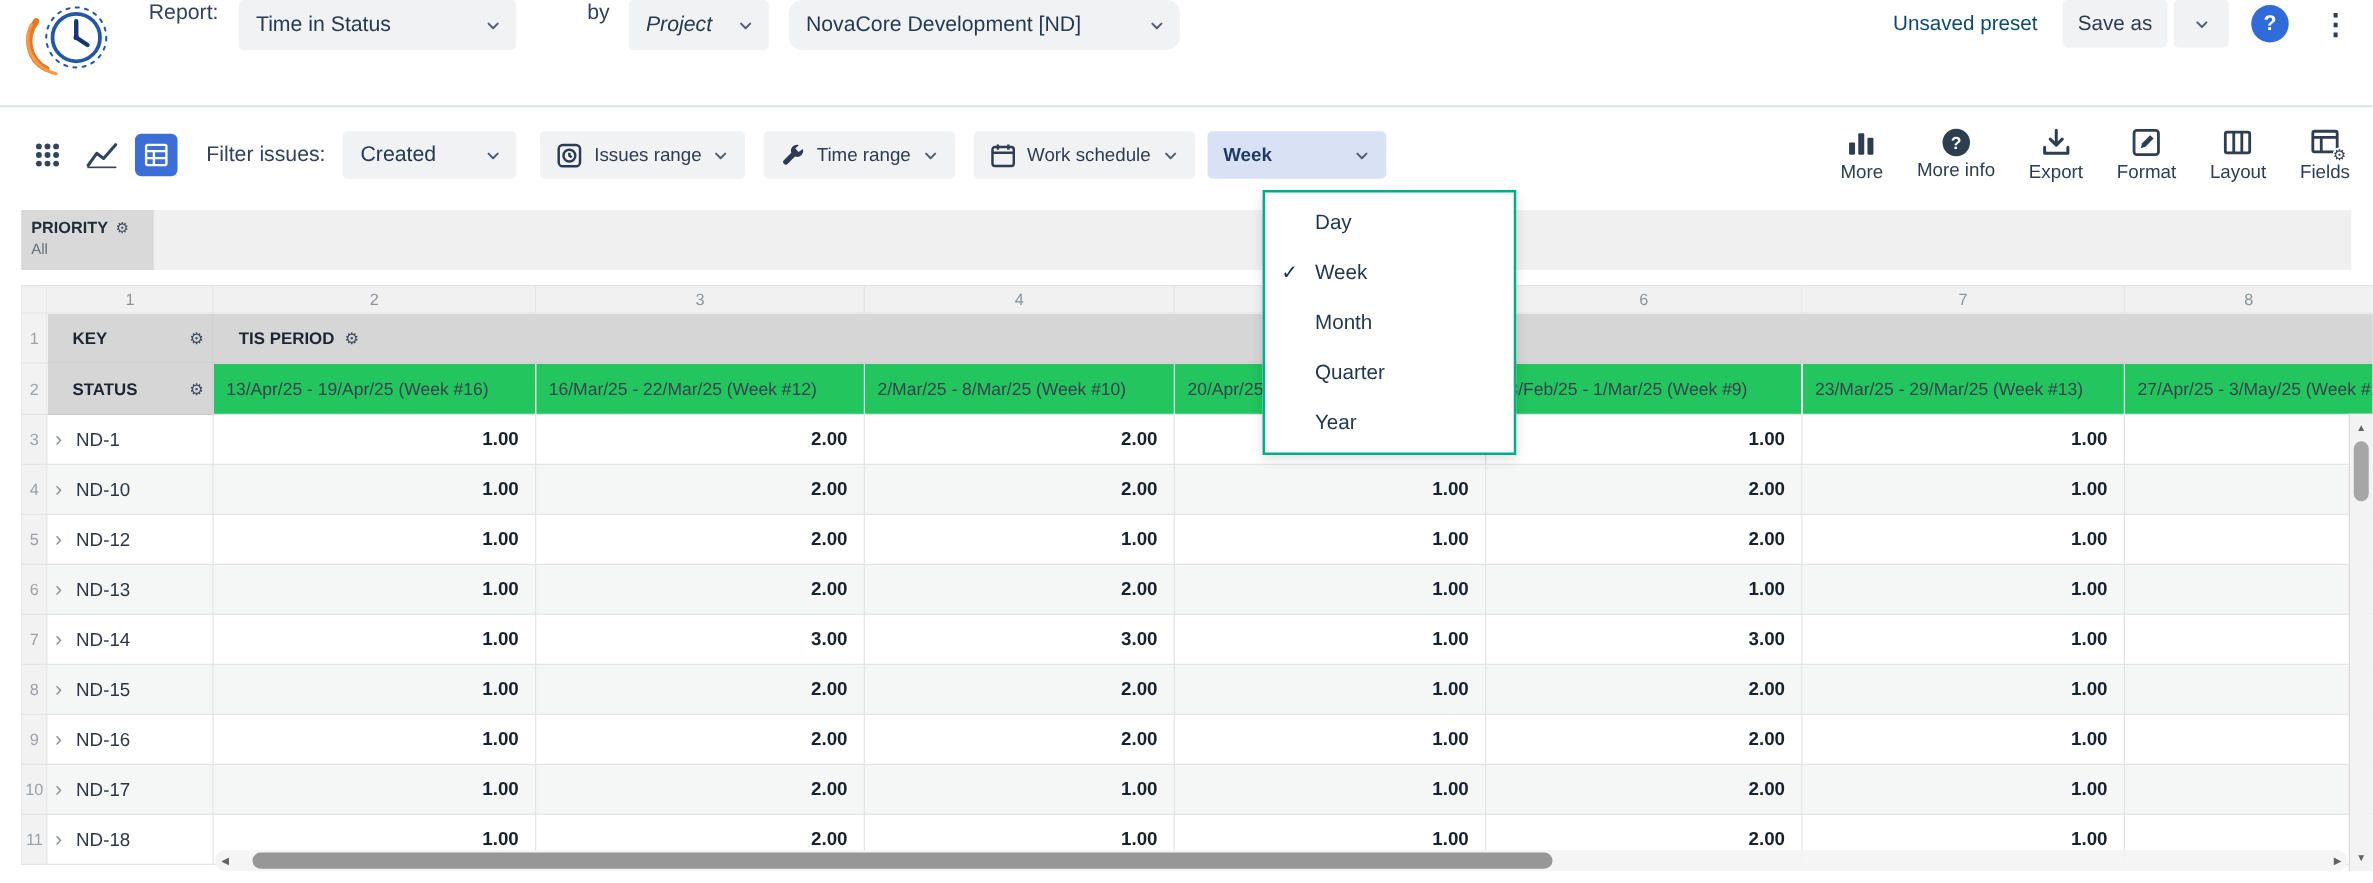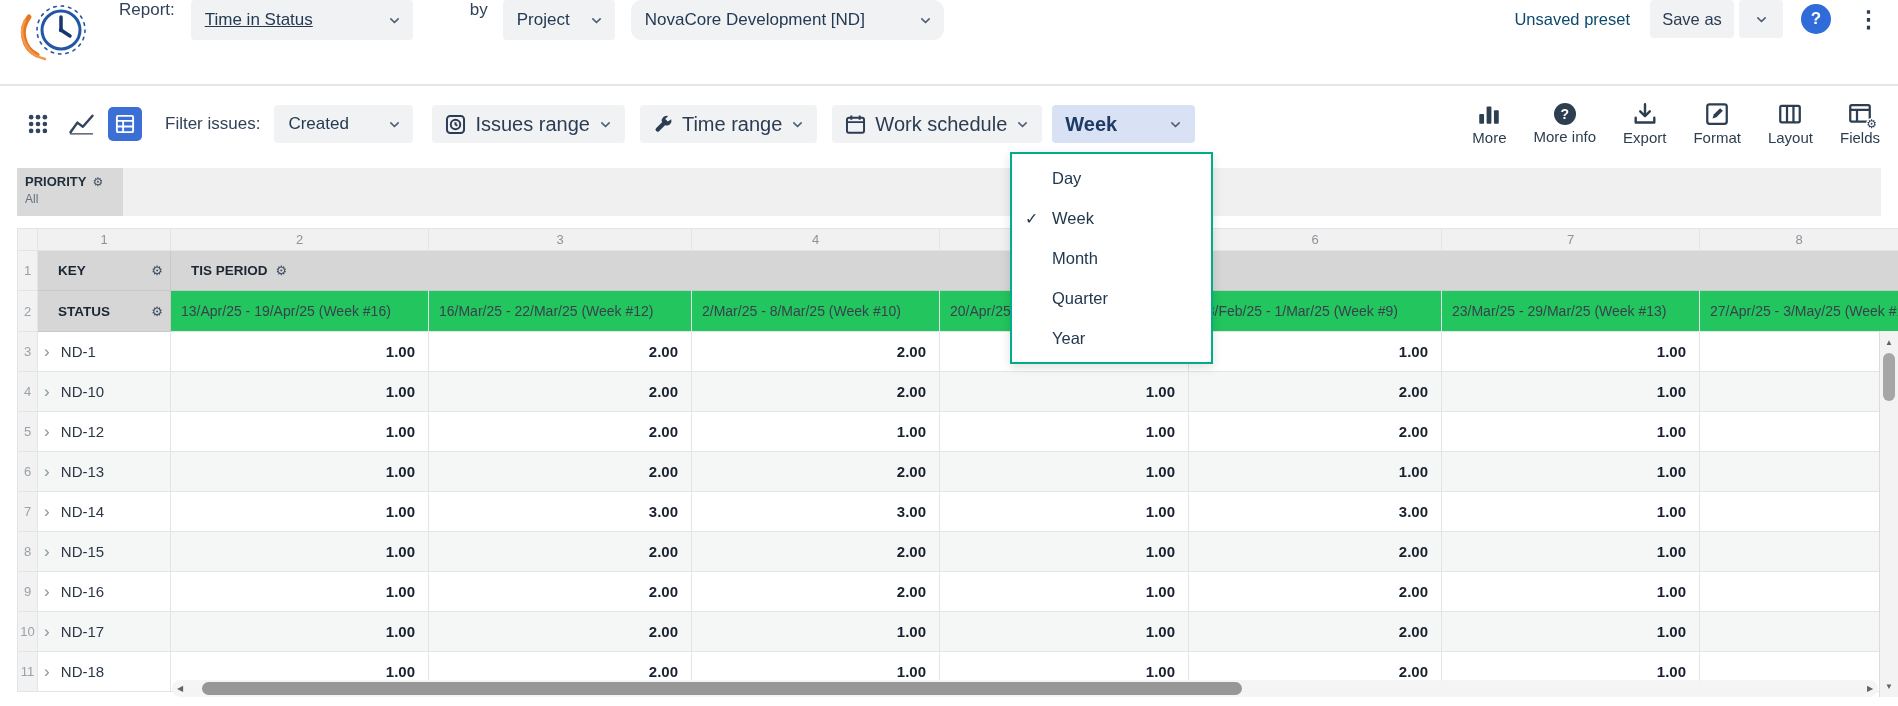--- a/index.html
+++ b/index.html
@@ -8,23 +8,23 @@
 
   
   .topbar { position:absolute; top:0; left:0; width:1898px; height:86px; display:flex; align-items:flex-start;
             padding:0 12px 0 17px; border-bottom:2px solid #e4e7ea; background:#fff; z-index:10; }
   .logo { width:78px; height:62px; margin-right:24px; flex:0 0 auto; }
   .lbl { font-size:17px; color:#32425a; white-space:nowrap; }
   .select { display:flex; align-items:center; justify-content:space-between; gap:10px; background:#f1f2f4;
             border-radius:4px; height:40px; padding:0 12px 0 14px; font-size:17px; color:#243a52;
             cursor:pointer; white-space:nowrap; }
   .select .chev { color:#505f79; flex:0 0 auto; }
-  .topbar .select1 { width:222px; margin-left:16px;text-decoration:underline; }
+  .topbar .select1 { width:222px; margin-left:16px; }
   .topbar .byl { margin-left:16px;padding-left:41px; }
-  .topbar .select2 { width:112px; margin-left:15px; }
+  .topbar .select2 { width:112px; margin-left:15px;font-style:italic; }
   .topbar .select3 { width:313px; margin-left:16px;border-radius:11px; }
   .topbar-right { margin-left:auto; display:flex; align-items:center; }
   .preset { font-size:16.5px; color:#0c4a6e; margin-right:20px; white-space:nowrap; }
   .btn { background:#f1f2f4; border:none; border-radius:4px; height:38px; font-size:16.5px; color:#2c3c52;
          font-family:"Liberation Sans",sans-serif; cursor:pointer; }
   .saveas { width:84px; }
   .sq { width:44px; margin-left:5px; display:flex; align-items:center; justify-content:center; color:#505f79; }
   .helpbtn { width:30px; height:30px; border-radius:50%; background:#2f6bd9; color:#fff; border:none;
              font-weight:bold; font-size:17px; margin-left:18px; cursor:pointer;
              display:flex; align-items:center; justify-content:center; }
@@ -32,21 +32,21 @@
            cursor:pointer; line-height:1; padding:2px 6px; }
 
   
   .toolbar { position:absolute; top:88px; left:0; width:1898px; height:72px; display:flex; align-items:center;
              padding-left:22px; background:#fff; z-index:10; }
   .viewbtn { width:32px; height:32px; background:none; border:none; display:flex; align-items:center;
              justify-content:center; margin-right:11px; cursor:pointer; color:#32455c; }
   .viewbtn.active { background:#3b6fd6; border-radius:5px; color:#fff; width:34px; height:34px; }
   .toolbar .flbl { margin:0 14px 0 12px; }
   .tool { display:flex; align-items:center; gap:9px; background:#f1f2f4; border:none; border-radius:4px;
-          height:38px; padding:0 13px; font-size:20px; color:#2c3c52; margin-right:15px; cursor:pointer;
+          height:38px; padding:0 13px; font-size:15px; color:#2c3c52; margin-right:15px; cursor:pointer;
           font-family:"Liberation Sans",sans-serif; white-space:nowrap; }
   .tool .chev { color:#505f79; }
   .filter-select { width:139px; margin-right:19px; height:38px; }
   .period { background:#d8e2f4; font-weight:bold; color:#1e3a66; width:143px; height:38px; margin-left:-5px; }
   .actions { margin-left:auto; display:flex; align-items:center; gap:27px; padding-right:18px; }
   .action { display:flex; flex-direction:column; align-items:center; gap:3px; cursor:pointer; color:#2c3e50;
             background:none; border:none; font-family:"Liberation Sans",sans-serif; }
   .action .alabel { font-size:15px; color:#2c3e50; white-space:nowrap; }
   .qcircle { width:22px; height:22px; border-radius:50%; background:#2c3e50; color:#fff; font-weight:bold;
              font-size:14px; display:flex; align-items:center; justify-content:center; }

